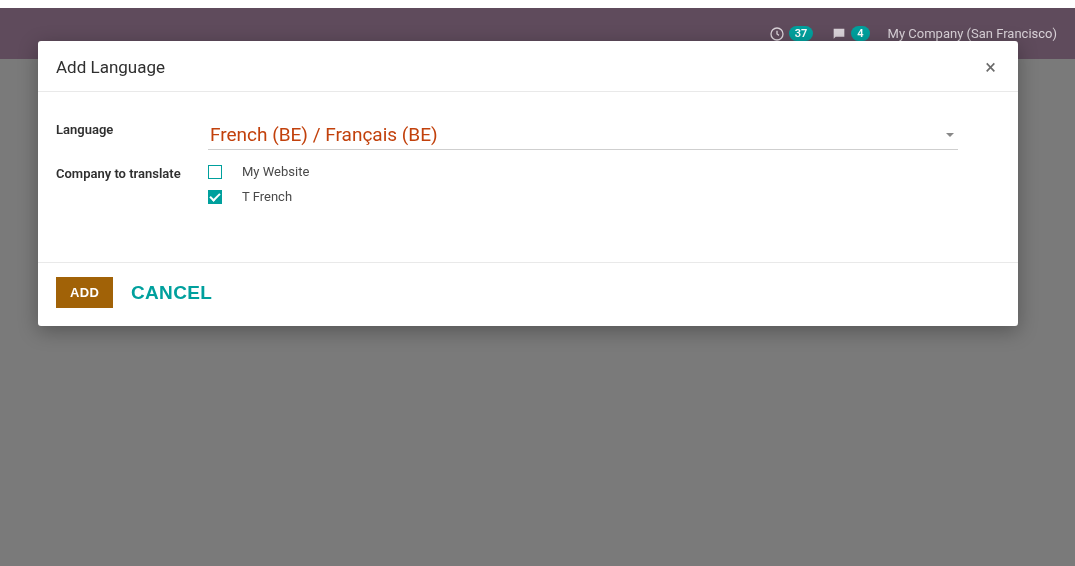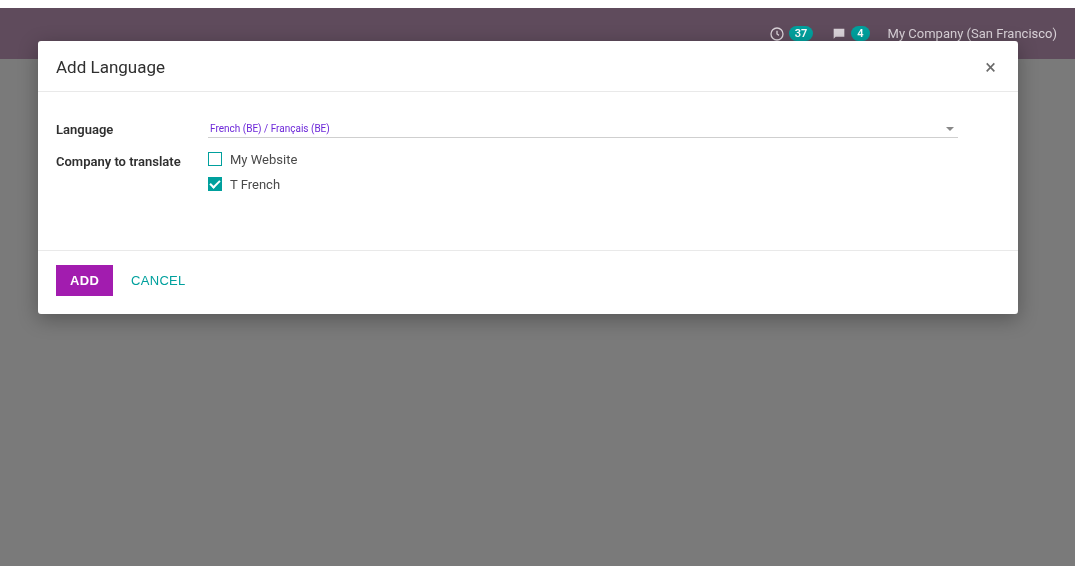--- a/index.html
+++ b/index.html
@@ -111,39 +111,39 @@
       padding-top: 2px;
     }
     .form-control-wrap {
       flex: 1;
       max-width: 750px;
     }
     .select-box {
       position: relative;
       border-bottom: 1px solid #cfcfcf;
       padding: 3px 20px 3px 2px;
-      font-size: 10px;
-      color: #6d28d9;
+      font-size: 19px;
+      color: #c2410c;
       cursor: pointer;
     }
     .select-caret {
       position: absolute;
       right: 4px;
       top: 50%;
       transform: translateY(-50%);
       width: 0;
       height: 0;
       border-left: 4px solid transparent;
       border-right: 4px solid transparent;
       border-top: 4px solid #888;
     }
     .checkbox-row {
       display: flex;
-      align-items: flex-start;
-      gap: 8px;
+      align-items: center;
+      gap: 20px;
       margin-bottom: 10px;
       font-size: 13px;
       color: #4a4a4a;
     }
     .checkbox {
       width: 14px;
       height: 14px;
       border: 1.5px solid #00a09d;
       background: #fff;
       display: flex;
@@ -164,36 +164,36 @@
       margin-top: -2px;
     }
     .modal-footer {
       border-top: 1px solid #e9e9e9;
       padding: 14px 18px 18px 18px;
       display: flex;
       align-items: center;
       gap: 18px;
     }
     .btn-primary {
-      background: #a21caf;
+      background: #a16207;
       color: #fff;
       border: none;
       padding: 8px 14px;
       font-size: 13px;
       font-weight: 600;
       cursor: pointer;
       text-transform: uppercase;
       letter-spacing: 0.3px;
     }
     .btn-link {
       background: transparent;
       border: none;
       color: #00a09d;
-      font-size: 13px;
-      font-weight: 400;
+      font-size: 19px;
+      font-weight: 700;
       cursor: pointer;
       text-transform: uppercase;
       letter-spacing: 0.3px;
     }
   </style>
 </head>
 <body>
 
 <div class="top-white-bar"></div>
 

